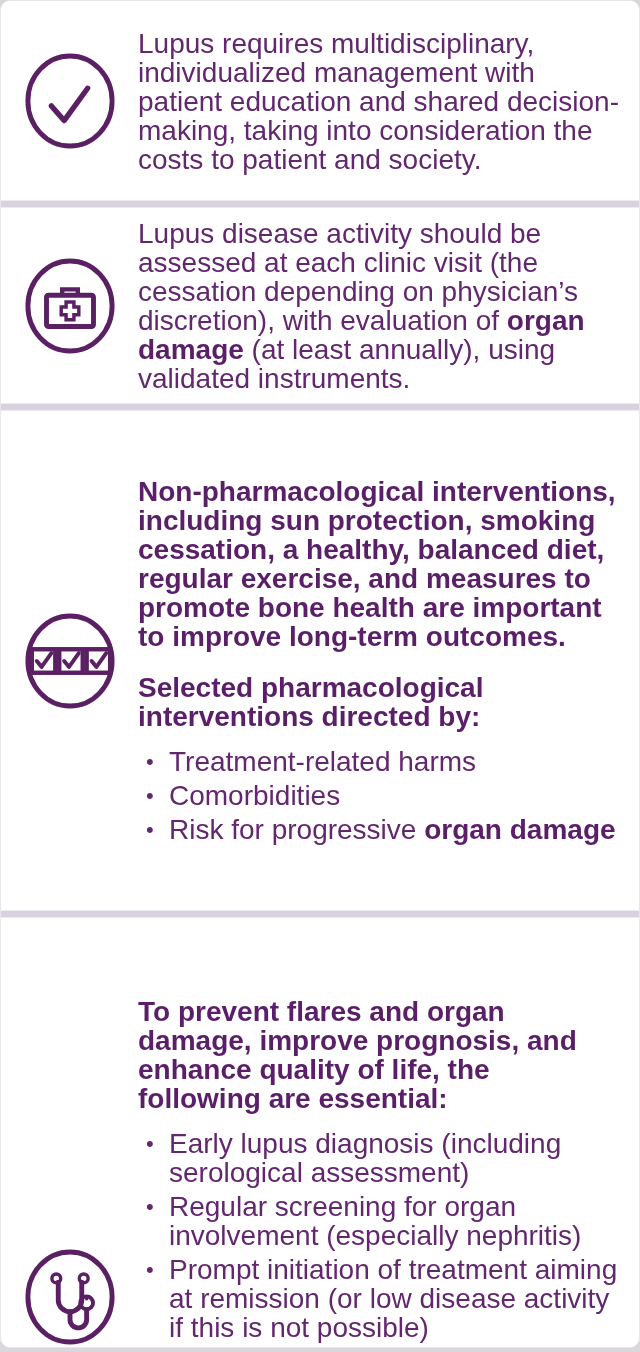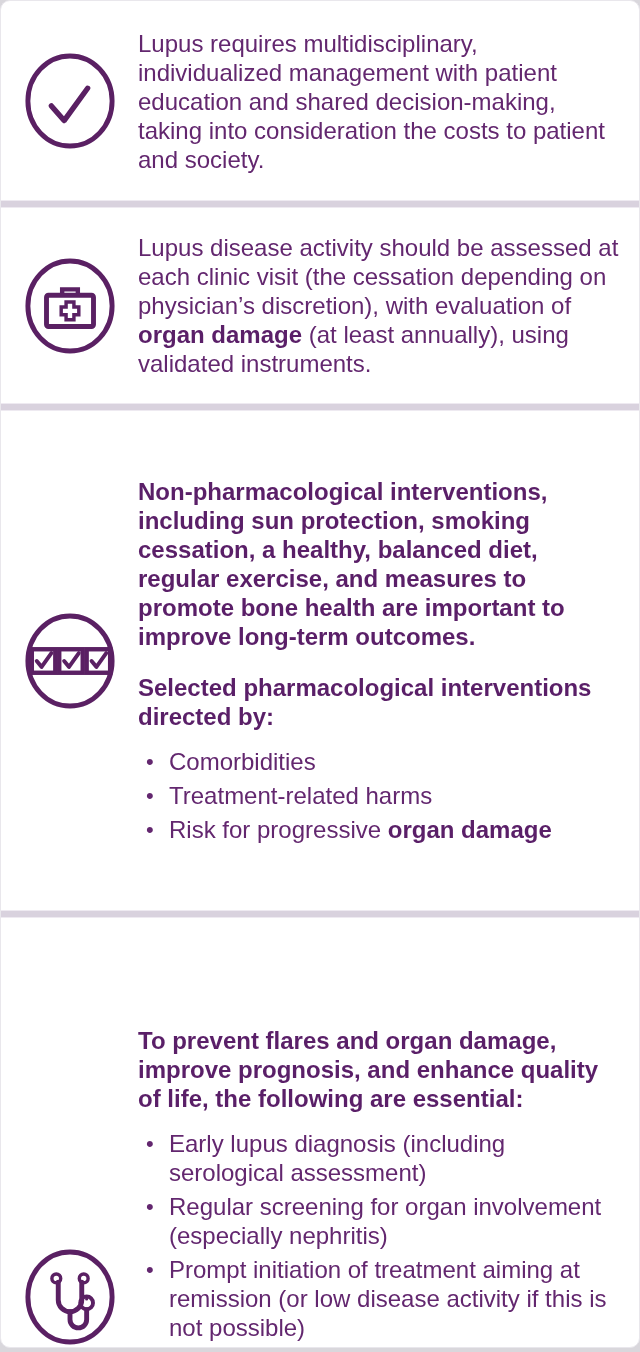--- a/index.html
+++ b/index.html
@@ -42,21 +42,21 @@
     flex: 0 0 137px;
     display: flex;
     justify-content: center;
     align-items: center;
   }
   .icon-col svg { display: block; }
   .text-col {
     flex: 1 1 auto;
     max-width: 482px;
     color: #63276f;
-    font-size: 24px;
+    font-size: 28px;
     line-height: 29px;
     padding-right: 18px;
   }
   .para { margin: 0; }
   .para + .para { margin-top: 22px; }
   .bold-all, .seg-bold {
     font-weight: bold;
     color: #5a1f68;
   }
   ul.bullets {
@@ -123,22 +123,22 @@
         <rect x="65" y="39" width="24" height="24" fill="#ffffff" stroke="#5a2063" stroke-width="4.5"></rect>
         <polyline points="14,51 19,57 29,43" fill="none" stroke="#5a2063" stroke-width="4" stroke-linecap="round" stroke-linejoin="round"></polyline>
         <polyline points="42,51 47,57 57,43" fill="none" stroke="#5a2063" stroke-width="4" stroke-linecap="round" stroke-linejoin="round"></polyline>
         <polyline points="70,51 75,57 85,43" fill="none" stroke="#5a2063" stroke-width="4" stroke-linecap="round" stroke-linejoin="round"></polyline>
       </svg>
     </div>
     <div class="text-col">
       <p class="para bold-all"><span>Non-pharmacological interventions, including sun protection, smoking cessation, a healthy, balanced diet, regular exercise, and measures to promote bone health are important to improve long-term outcomes.</span></p>
       <p class="para bold-all"><span>Selected pharmacological interventions directed by:</span></p>
       <ul class="bullets">
+        <li><span>Treatment-related harms</span></li>
         <li><span>Comorbidities</span></li>
-        <li><span>Treatment-related harms</span></li>
         <li><span>Risk for progressive </span><span class="seg-bold">organ damage</span></li>
       </ul>
     </div>
   </div>
 
   <div class="divider"></div>
 
   <div class="section section-4">
     <div class="icon-col">
       <svg width="94" height="100" viewBox="0 0 96 102">

